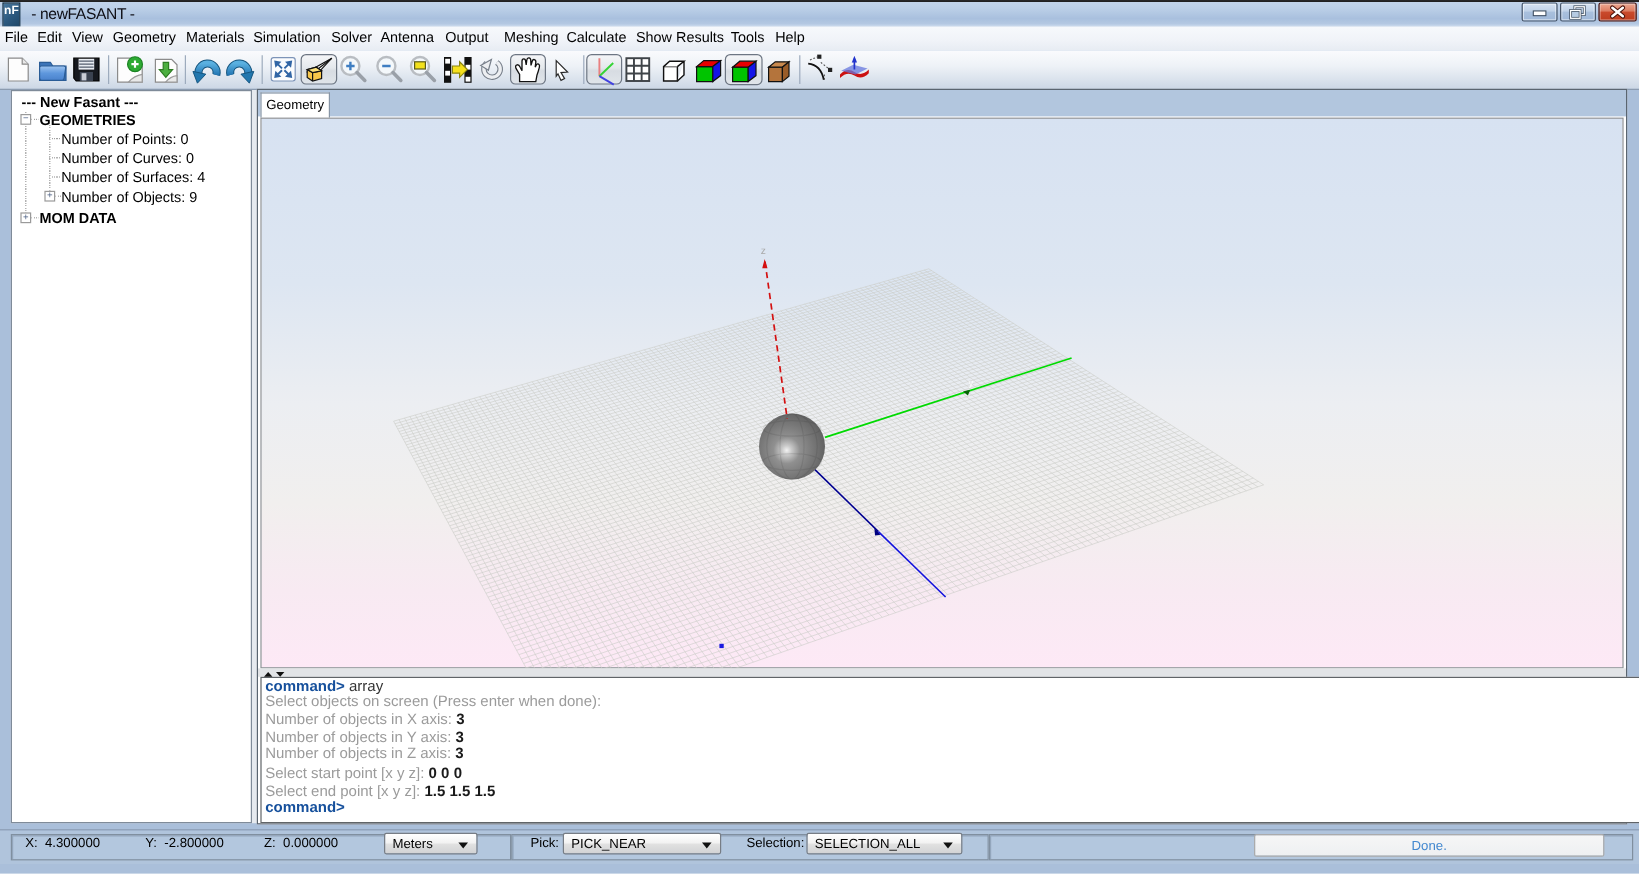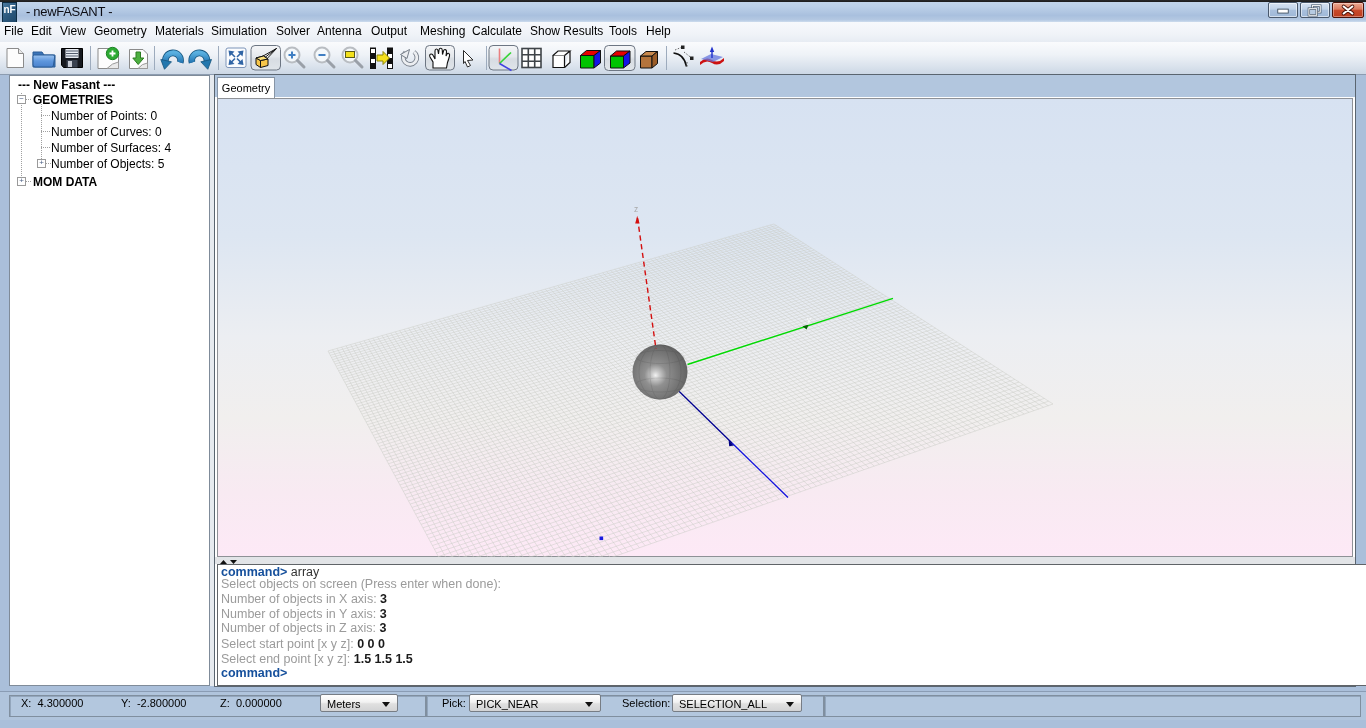--- a/index.html
+++ b/index.html
@@ -325,21 +325,21 @@
   <div class="abs" style="left:31px; top:71px; width:9px; height:1px; background-image:repeating-linear-gradient(90deg,#a0a0a0 0 1px,transparent 1px 2px);"></div>
   <div class="abs" style="left:36px; top:87px; width:5px; height:1px; background-image:repeating-linear-gradient(90deg,#a0a0a0 0 1px,transparent 1px 2px);"></div>
 
   <div class="titem" style="left:8px; top:2px; font-weight:bold;">--- New Fasant ---</div>
   <div class="texp" style="left:7px; top:19px;">−</div>
   <div class="titem" style="left:23px; top:17px; font-weight:bold;">GEOMETRIES</div>
   <div class="titem" style="left:41px; top:33px;">Number of Points: 0</div>
   <div class="titem" style="left:41px; top:49px;">Number of Curves: 0</div>
   <div class="titem" style="left:41px; top:65px;">Number of Surfaces: 4</div>
   <div class="texp" style="left:27px; top:83px;">+</div>
-  <div class="titem" style="left:41px; top:81px;">Number of Objects: 5</div>
+  <div class="titem" style="left:41px; top:81px;">Number of Objects: 9</div>
   <div class="texp" style="left:7px; top:101px;">+</div>
   <div class="titem" style="left:23px; top:99px; font-weight:bold;">MOM DATA</div>
 </div>
 
 <svg class="abs" style="left:209px; top:76px;" width="8" height="20" viewBox="0 0 8 20">
   <path d="M6 1 L2 4.5 L6 8 Z" fill="#111"></path>
   <path d="M2 12 L6 15.5 L2 19 Z" fill="#111"></path>
 </svg>
 <div id="vsplit" class="abs"></div>
 
@@ -409,20 +409,21 @@
   <svg style="position:absolute; left:4px; top:483.5px;" width="20" height="6" viewBox="0 0 20 6">
     <path d="M1 5 L4.5 1 L8 5 Z" fill="#111"></path>
     <path d="M11 1 L14.5 5 L18 1 Z" fill="#111"></path>
   </svg>
 </div>
 
 <div id="statusbar" class="abs">
   <div class="spanel" style="left:9px; width:417px; background:#b3c7de;"></div>
   <div class="spanel" style="left:426px; width:398px; background:#b3c7de;"></div>
   <div class="spanel" style="left:824px; width:537px; background:#b3c7de;"></div>
+  <div id="progress">Done.</div>
   <div class="slabel" style="left:21px;">X:&nbsp; 4.300000</div>
   <div class="slabel" style="left:121px;">Y:&nbsp; -2.800000</div>
   <div class="slabel" style="left:220px;">Z:&nbsp; 0.000000</div>
   <div class="combo" style="left:320px; width:78px;">
       <span>Meters</span>
       <i></i>
     </div>
   <div class="slabel" style="left:442px;">Pick:</div>
   <div class="combo" style="left:469px; width:132px;">
       <span>PICK_NEAR</span>

